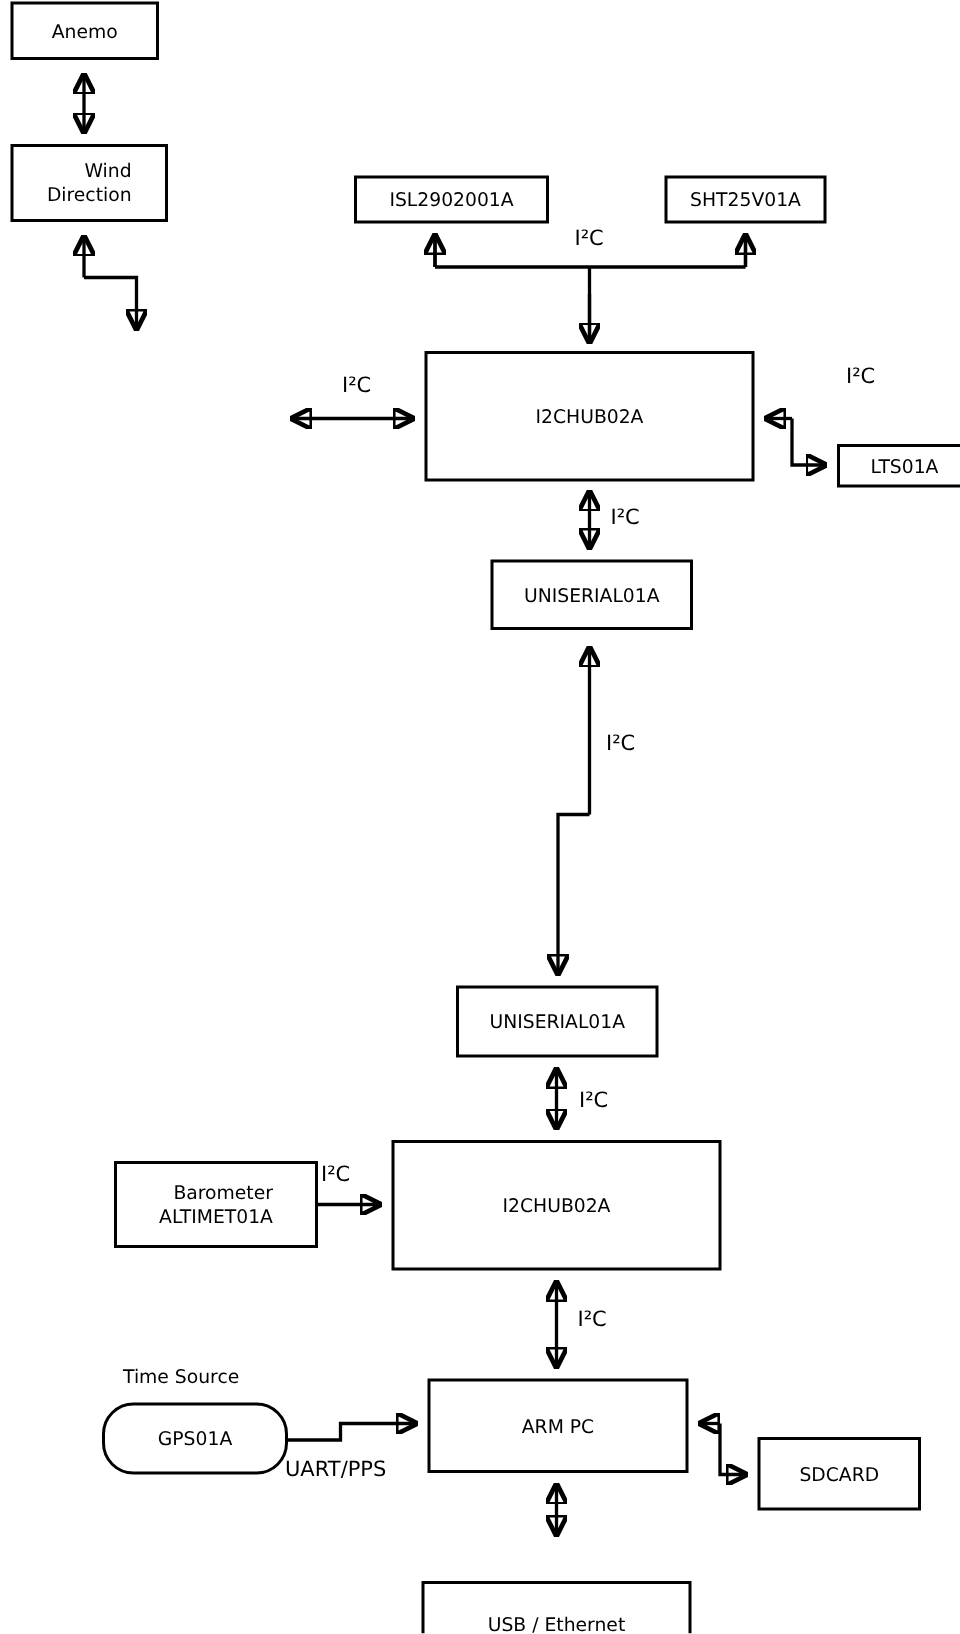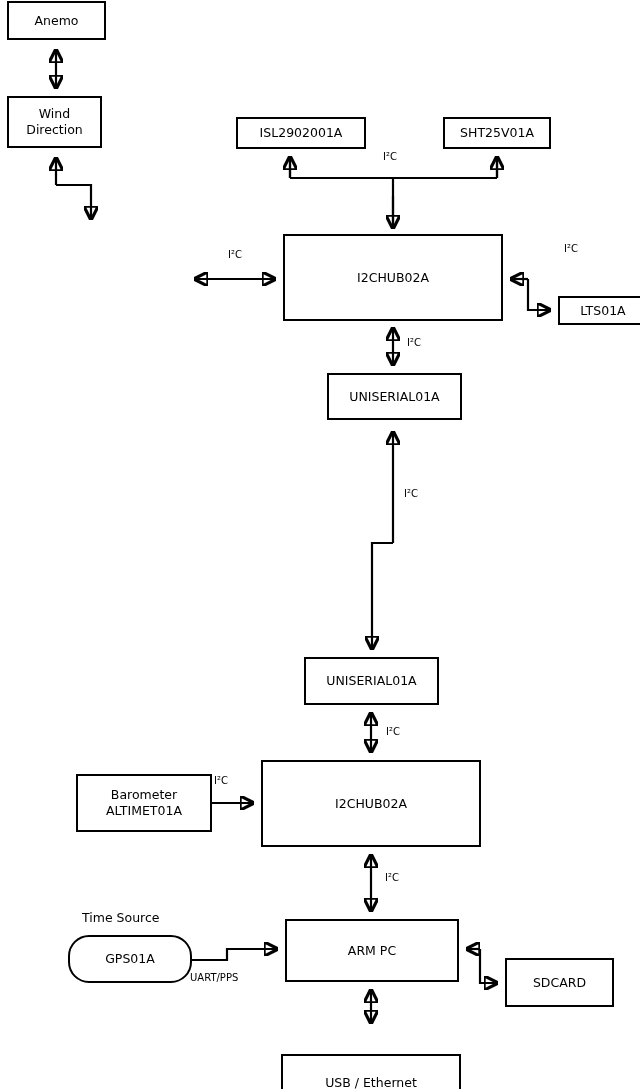--- a/index.html
+++ b/index.html
@@ -28,24 +28,25 @@
     text-align: center;
     color: #000000;
     font-size: 12.5px;
     line-height: 1.25;
     z-index: 3;
   }
   .node .label {
     display: block;
     white-space: pre-line;
     padding: 0 4px;
+    text-align: right;
   }
   .edge-label {
     position: absolute;
-    font-size: 10px;
+    font-size: 14px;
     color: #000000;
     white-space: nowrap;
     z-index: 4;
   }
   .free-label {
     position: absolute;
     font-size: 12.5px;
     color: #000000;
     white-space: nowrap;
     z-index: 4;
@@ -108,21 +109,21 @@
     <path d="M 480 949 L 467 949" marker-end="url(#arrow)"></path>
     <path d="M 480 949 L 480 983 L 497 983" marker-end="url(#arrow)"></path>
 
     <line x1="371" y1="990" x2="371" y2="1023" marker-start="url(#arrow)" marker-end="url(#arrow)"></line>
   </svg>
 
   <div class="node" style="left:7px; top:1px; width:99px; height:39px;">
     <span class="label">Anemo</span>
   </div>
 
-  <div class="node" style="left:7px; top:96px; width:95px; height:52px;">
+  <div class="node" style="left:7px; top:96px; width:105px; height:52px;">
     <span class="label">Wind
 Direction</span>
   </div>
 
 
   <div class="node" style="left:236px; top:117px; width:130px; height:32px;">
     <span class="label">ISL2902001A</span>
   </div>
 
   <div class="node" style="left:443px; top:117px; width:108px; height:32px;">

